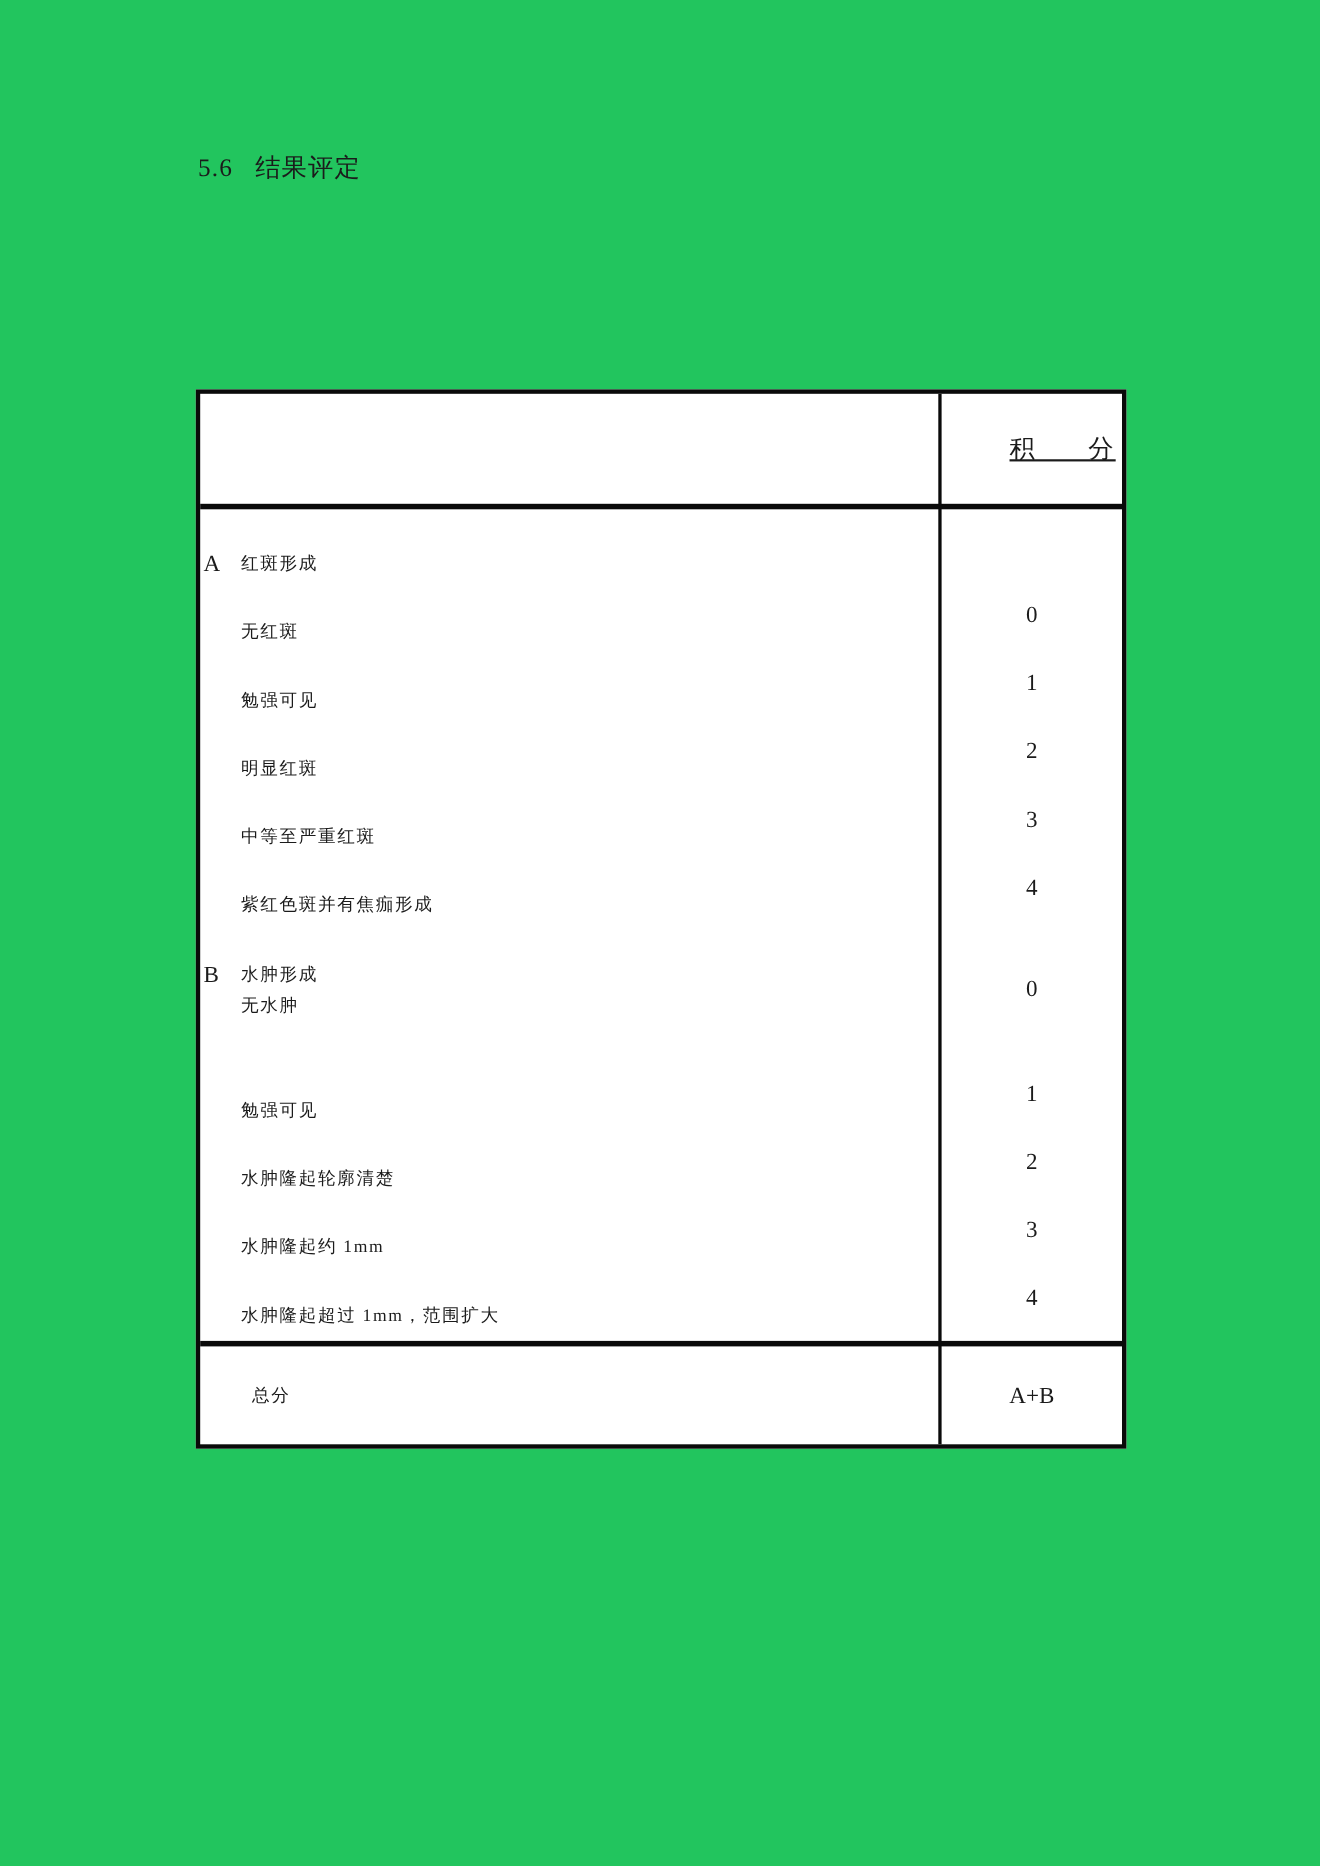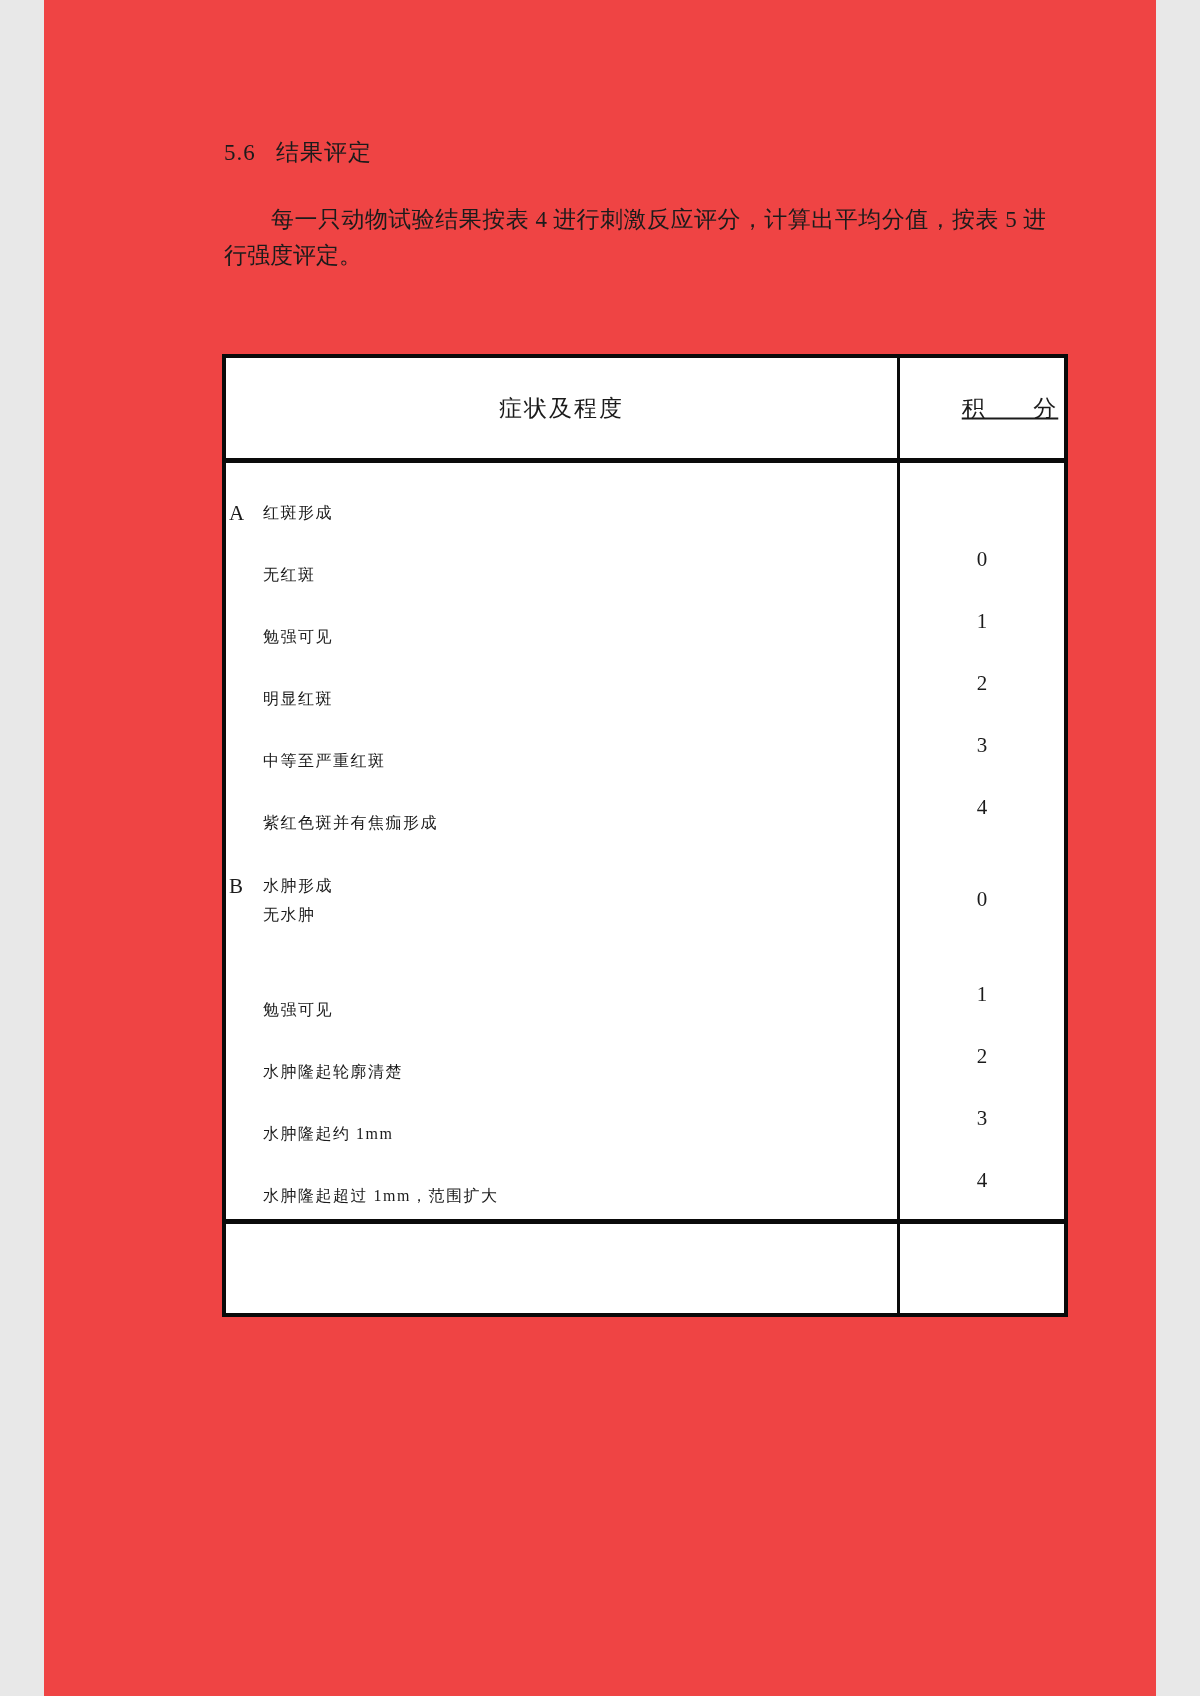--- a/index.html
+++ b/index.html
@@ -2,24 +2,24 @@
 <html><head>
 <meta charset="utf-8">
 <style>
   html, body {
     margin: 0;
     padding: 0;
     background: #e8e8e8;
   }
   .page {
     position: relative;
-    width: 1112px;
+    width: 1200px;
     height: 1696px;
     margin: 0 auto;
-    background: #ef4444;
+    background: #22c55e;
     font-family: "Liberation Serif", "DejaVu Serif", serif;
     color: #1b1b1b;
     overflow: hidden;
   }
   .heading {
     position: absolute;
     left: 180px;
     top: 140px;
     font-size: 23px;
     line-height: 26px;
@@ -127,30 +127,28 @@
   .row.total .label { left: 47px; }
   .row.total .score { transform: translateY(-50%); }
 </style>
 </head>
 <body>
 
 <div class="page">
 
   <div class="heading">5.6   结果评定</div>
 
-  <div class="para">每一只动物试验结果按表 4 进行刺激反应评分，计算出平均分值，按表 5 进行强度评定。</div>
 
 
   <div class="tbl">
     <div class="divider"></div>
     <div class="hline header-line"></div>
     <div class="hline total-line"></div>
 
     <div class="header-row">
-      <div class="hcell left">症状及程度</div>
       <div class="hcell right">积      分</div>
     </div>
 
     <div class="row" style="top:124px">
       <span class="marker">A</span>
       <span class="label">红斑形成</span>
       <span class="score"></span>
     </div>
     <div class="row" style="top:186px">
       <span class="marker"></span>
@@ -201,15 +199,19 @@
       <span class="marker"></span>
       <span class="label">水肿隆起约 1mm</span>
       <span class="score">3</span>
     </div>
     <div class="row" style="top:807px">
       <span class="marker"></span>
       <span class="label">水肿隆起超过 1mm，范围扩大</span>
       <span class="score">4</span>
     </div>
 
+    <div class="row total">
+      <span class="label">总分</span>
+      <span class="score">A+B</span>
+    </div>
   </div>
 
 </div>
 
 </body></html>

